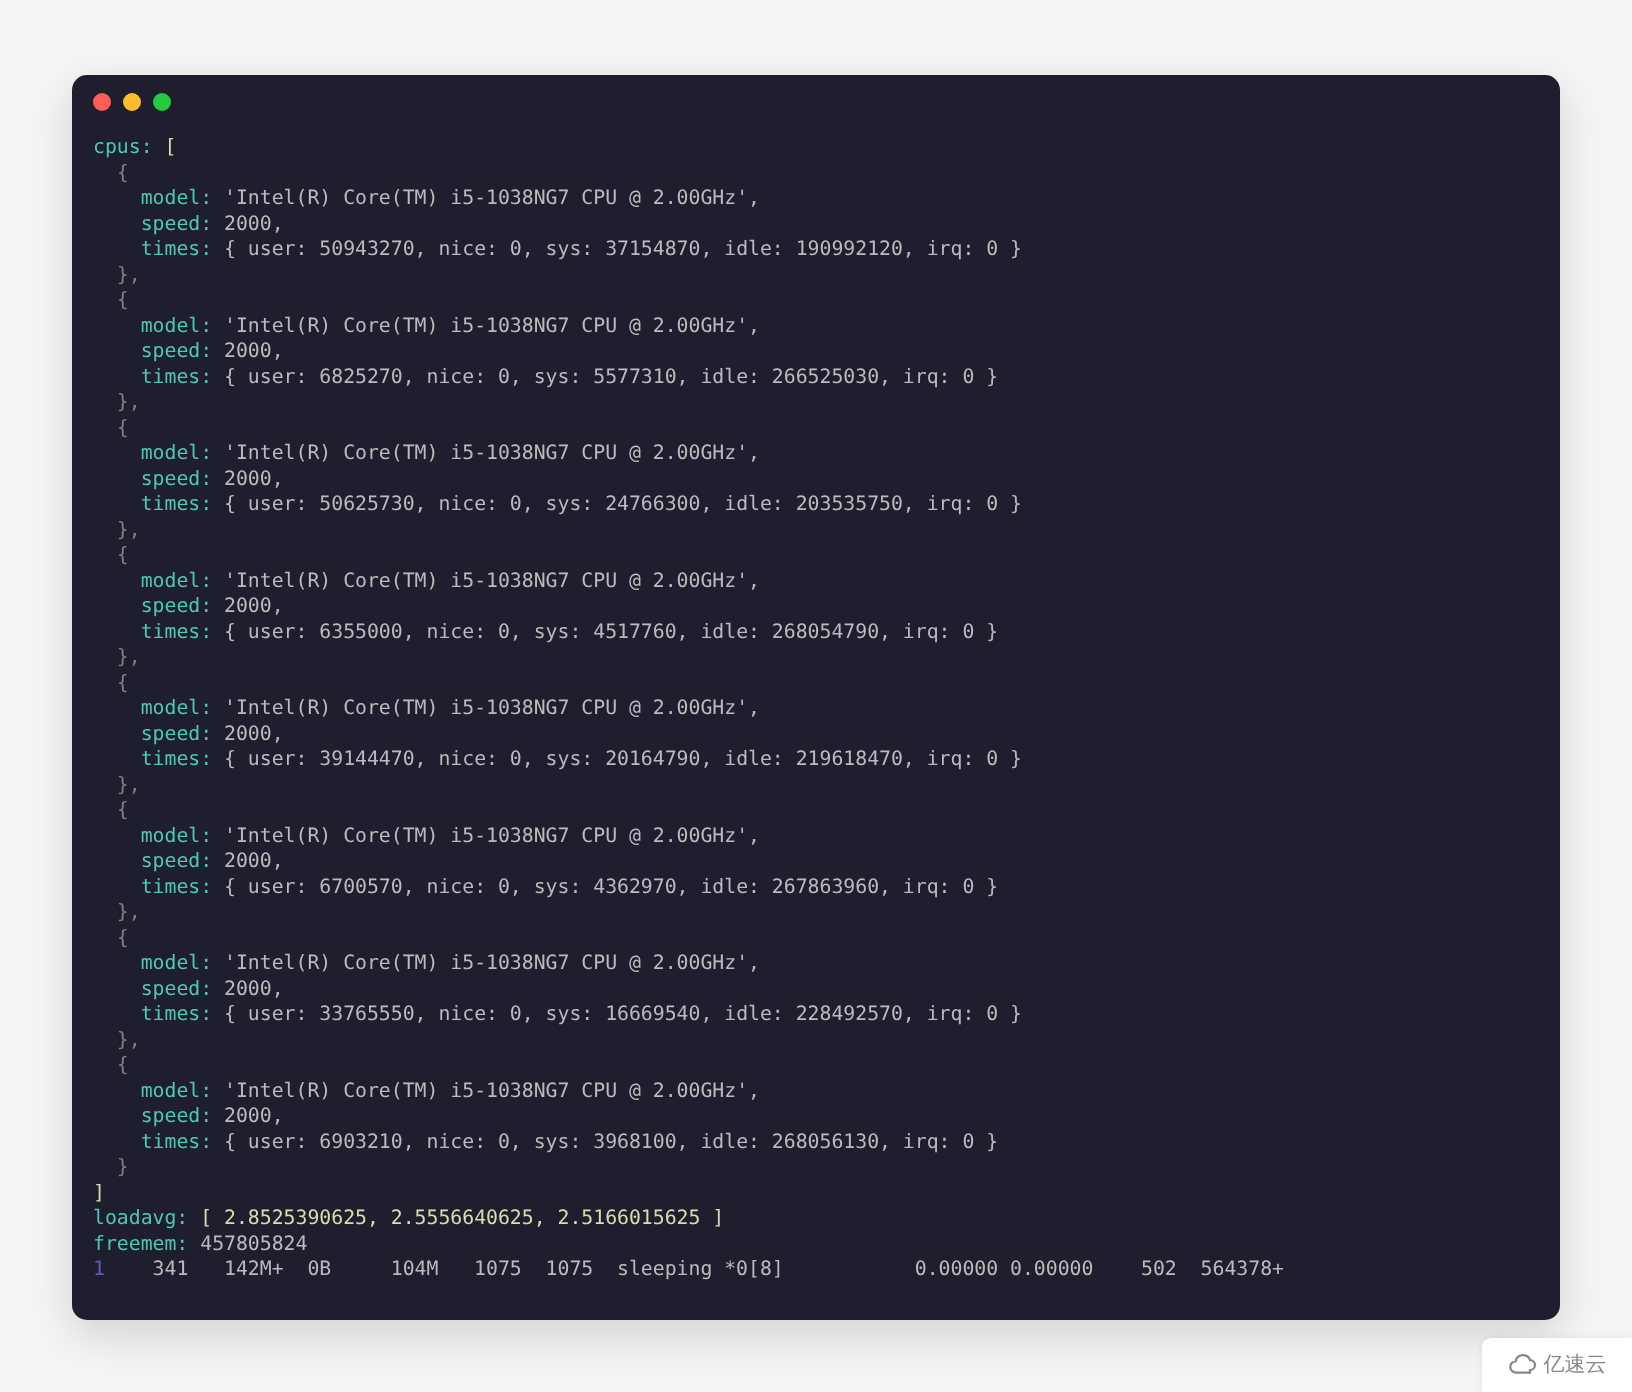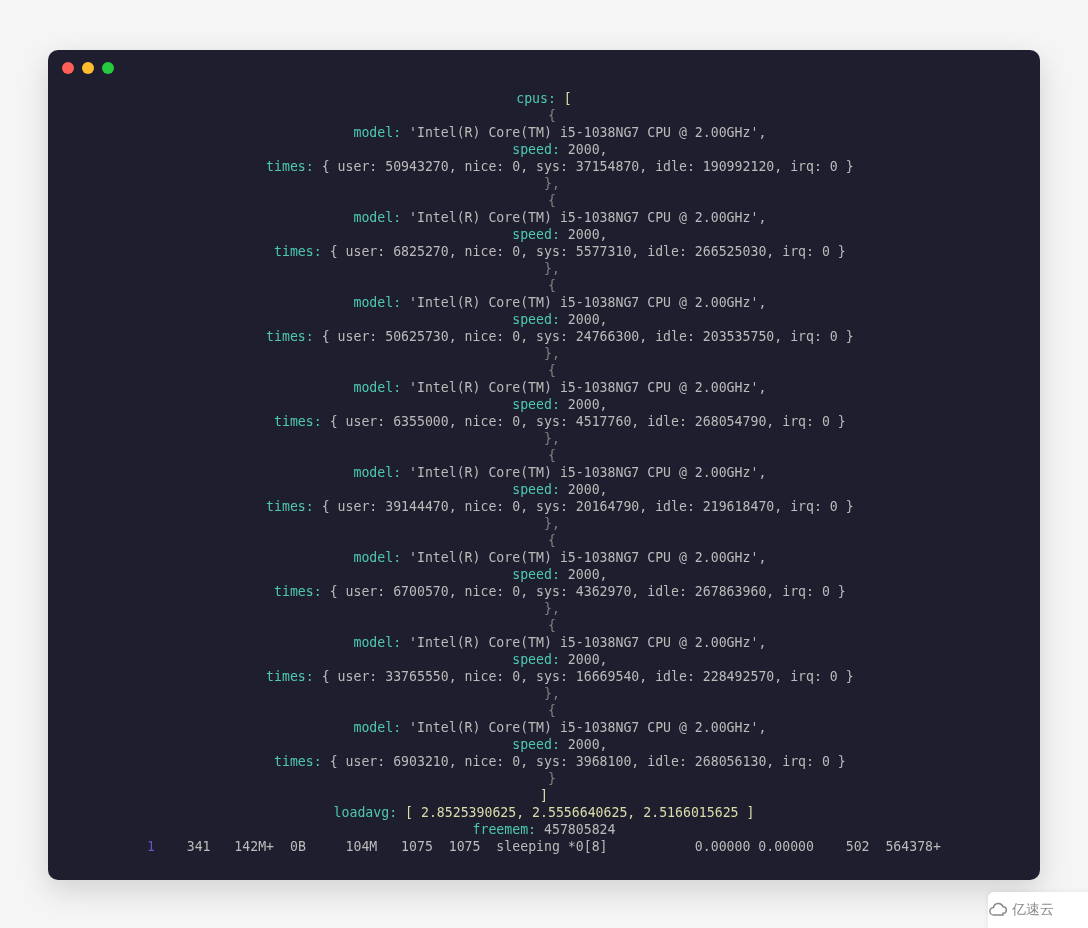--- a/index.html
+++ b/index.html
@@ -35,41 +35,41 @@
   }
   .dot-red { background: #ff5f56; }
   .dot-yellow { background: #ffbd2e; }
   .dot-green { background: #27c93f; }
   .content {
     padding: 4px 14px 14px 14px;
     font-size: 13.2px;
     line-height: 17px;
     white-space: pre;
     color: #bbbbbb;
-    text-align: center;
   }
   .key { color: #4ec9b0; }
   .bracket { color: #dcdcaa; }
   .string { color: #bbbbbb; }
   .num { color: #bbbbbb; }
   .punct { color: #bbbbbb; }
   .gray { color: #808080; }
   .loadarr { color: #dcdcaa; }
   .one { color: #5a5ac0; }
 
   .watermark {
     position: absolute;
     right: 0;
     bottom: 0;
     width: 100px;
     height: 36px;
     background: #fff;
     border-top-left-radius: 6px;
     display: flex;
     align-items: center;
+    justify-content: center;
     font-family: "Microsoft YaHei", sans-serif;
     font-size: 14px;
     color: #888;
     gap: 4px;
     box-shadow: 0 0 6px rgba(0,0,0,0.08);
   }
   .watermark svg { width: 20px; height: 20px; }
 </style>
 </head>
 <body>

